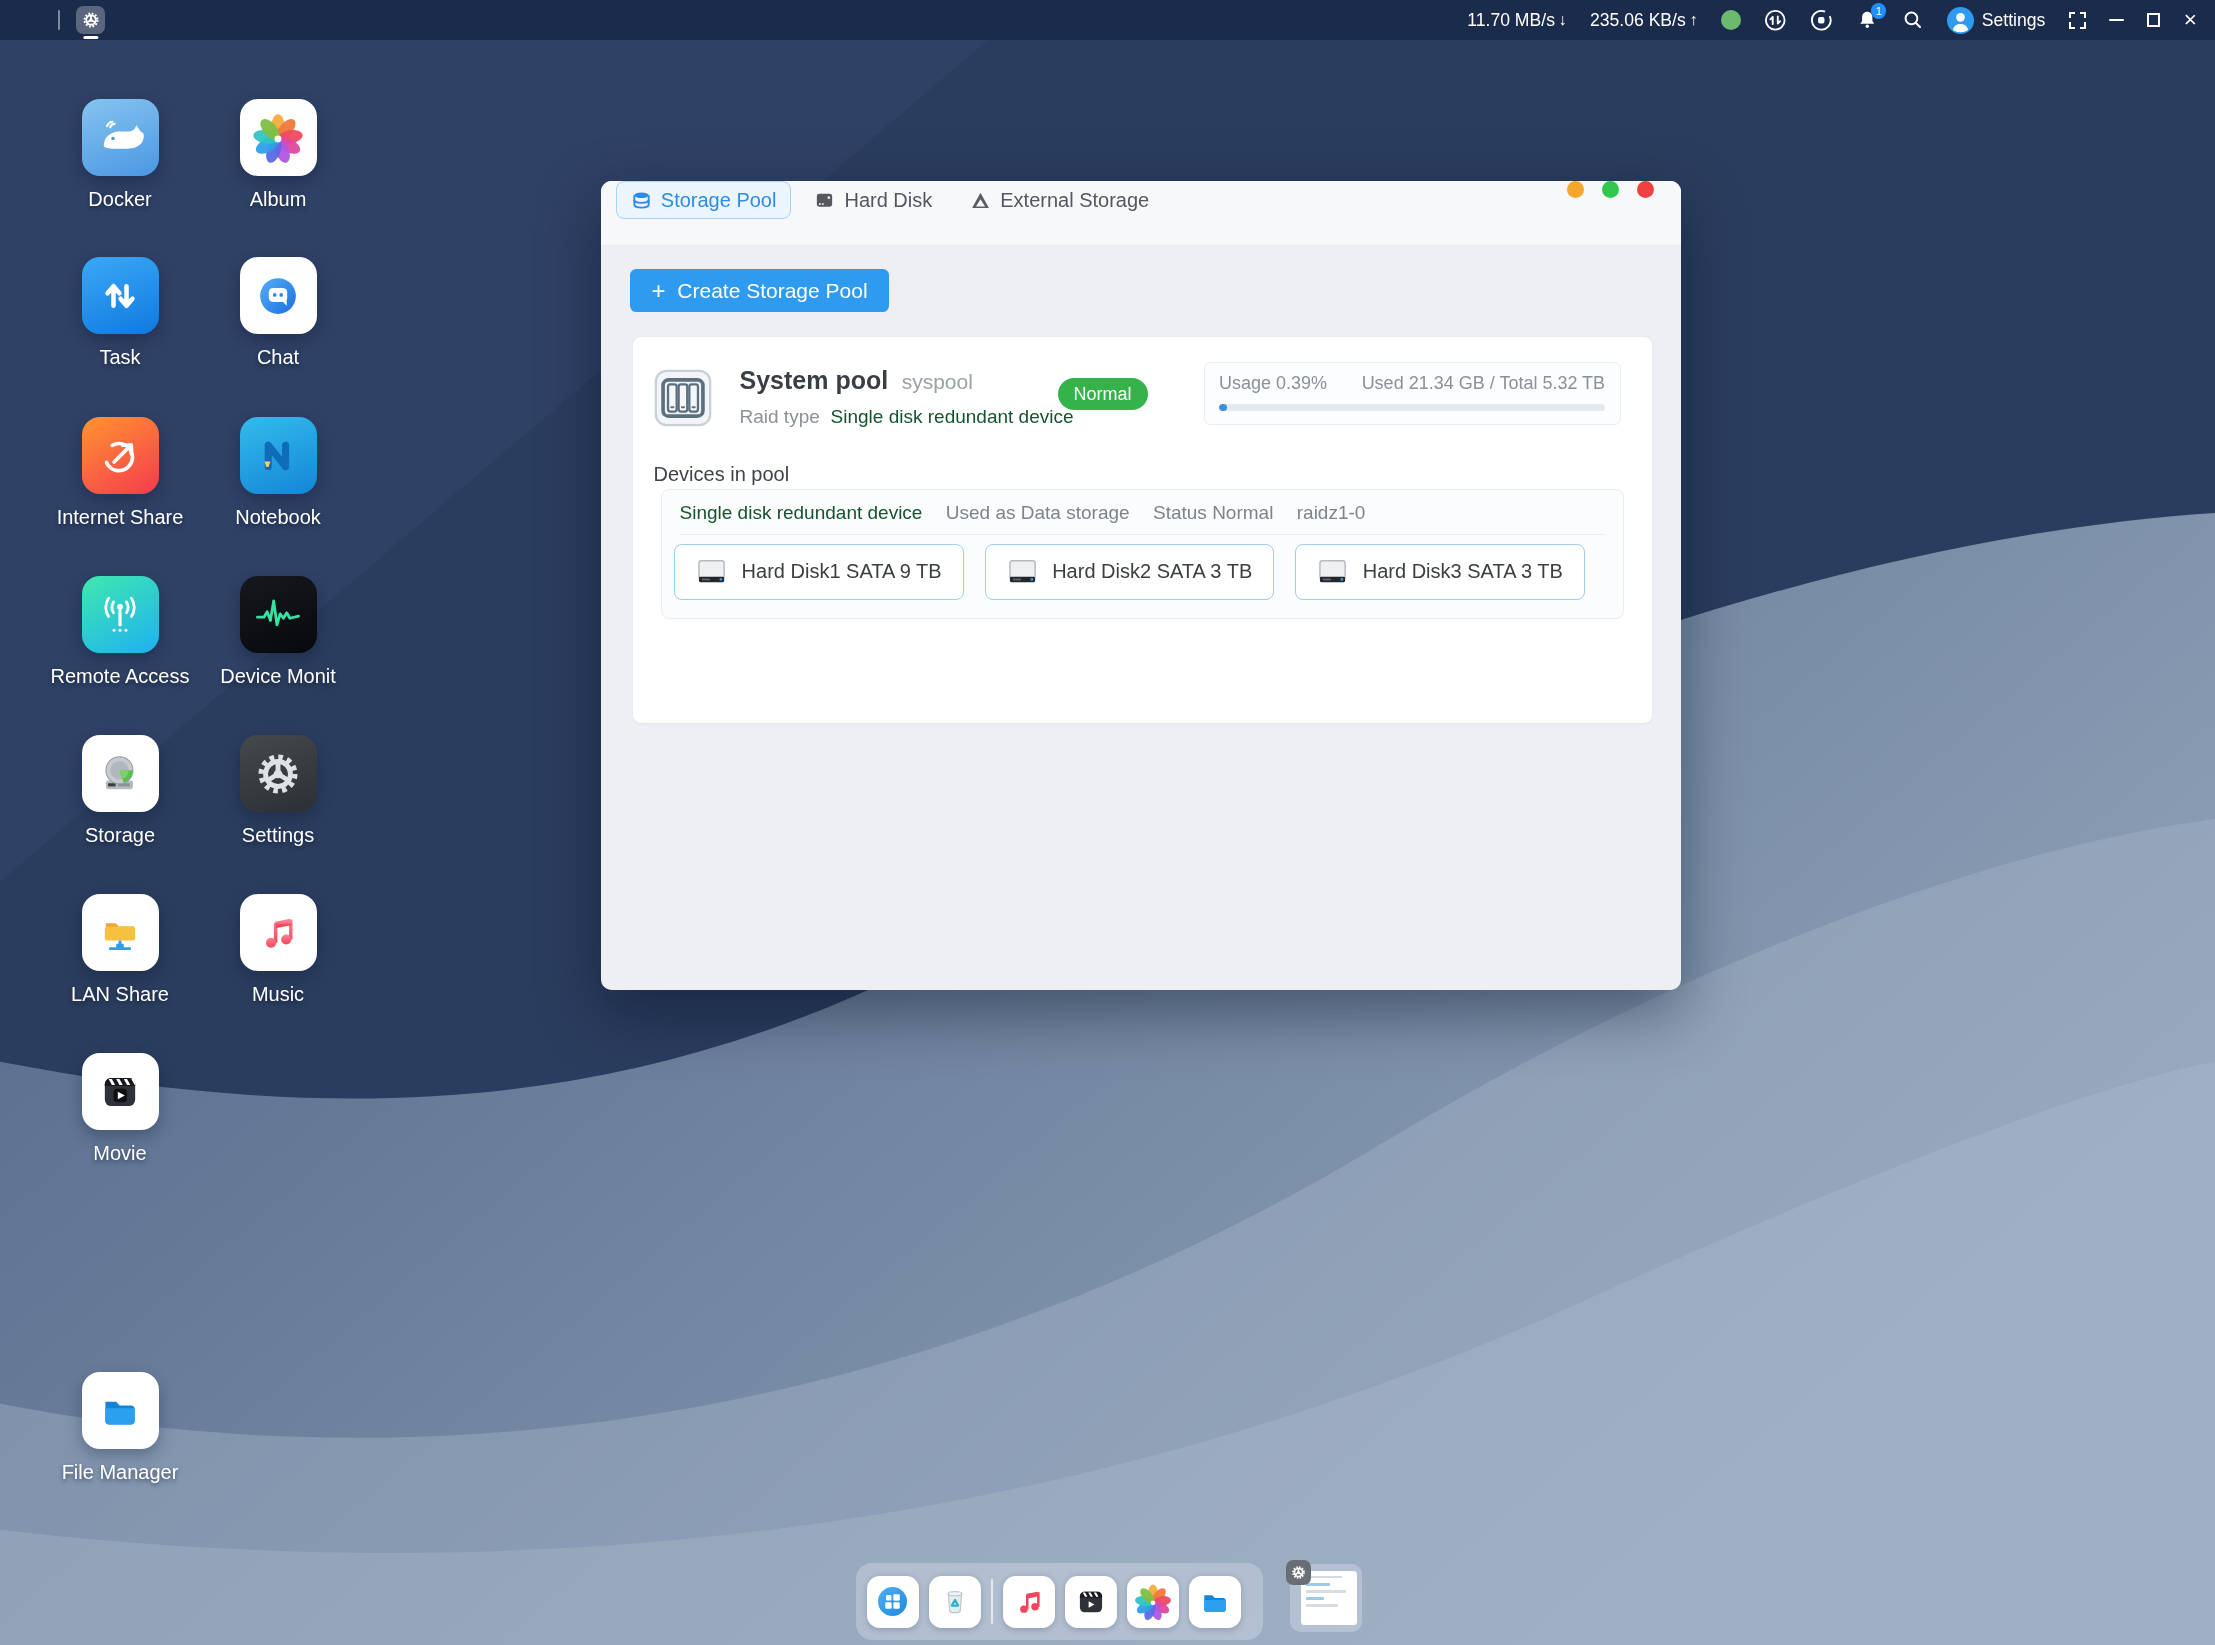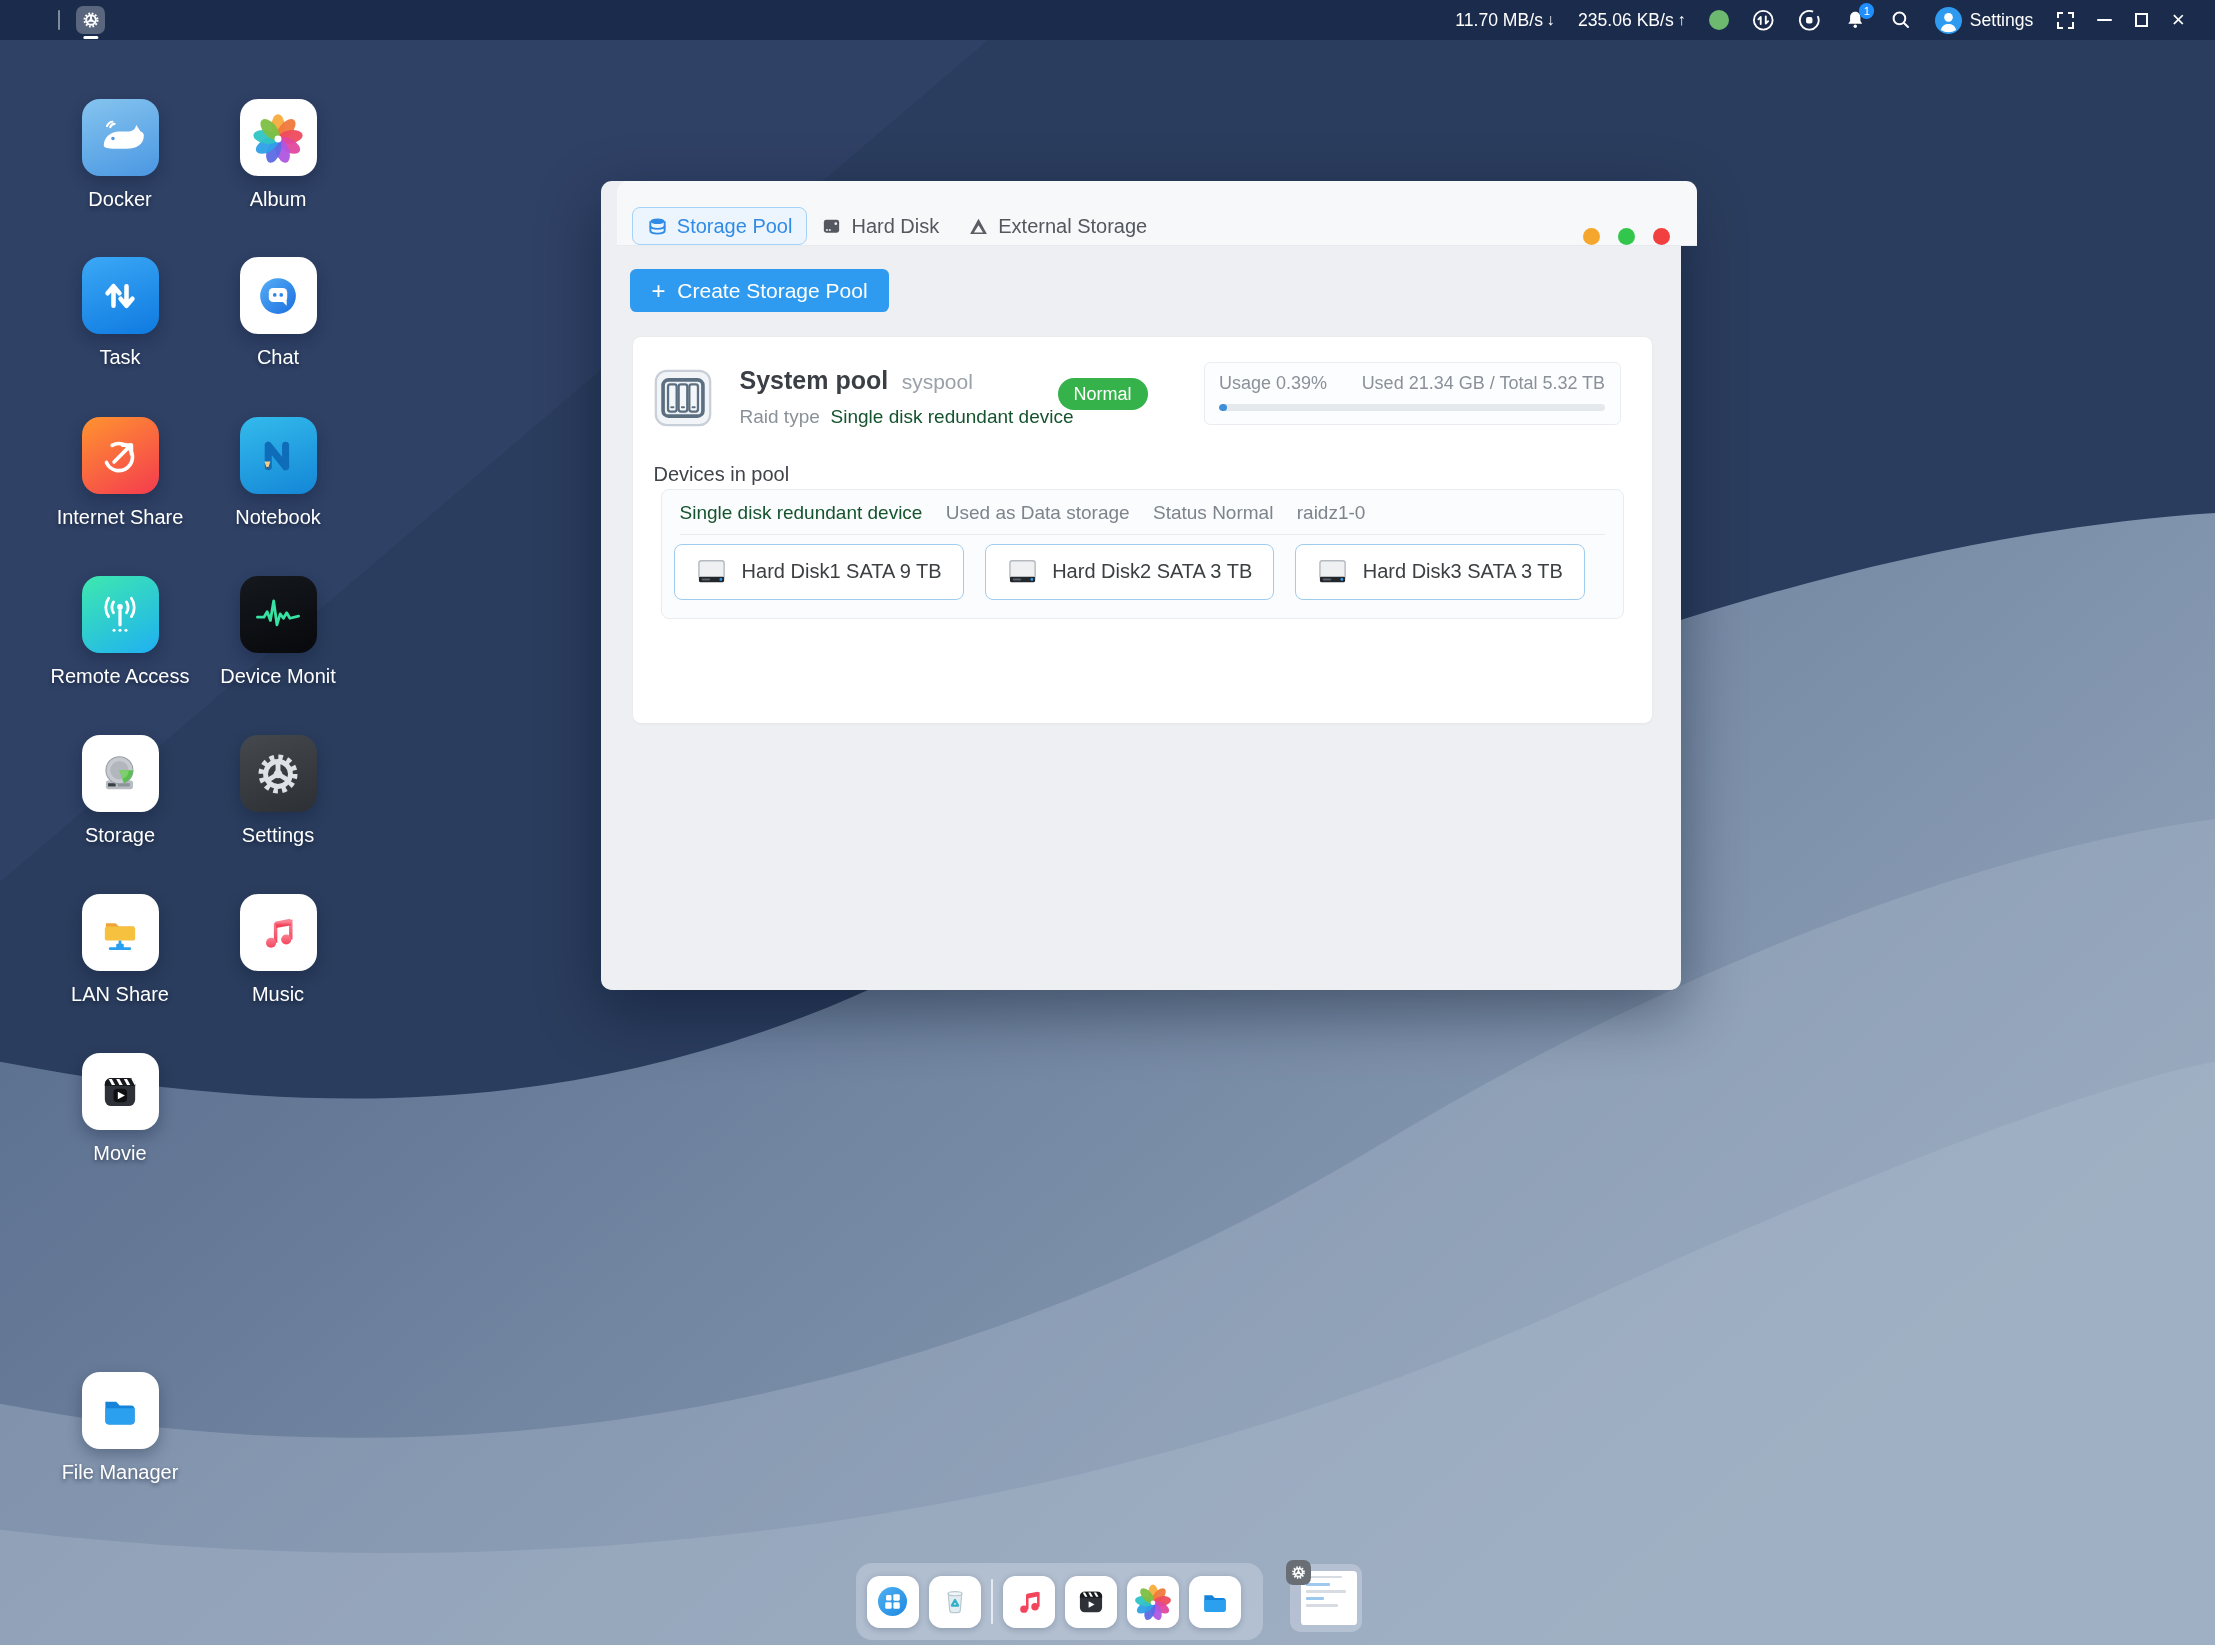--- a/index.html
+++ b/index.html
@@ -6,21 +6,21 @@
   *{box-sizing:border-box;}
   .stage{position:relative;width:2215px;height:1645px;overflow:hidden;
          font-family:"Liberation Sans","DejaVu Sans",sans-serif;}
   .wallpaper{position:absolute;inset:0;}
 
   
   .taskbar{position:absolute;left:0;top:0;width:2215px;height:40px;
            background:#1b2b4b;display:flex;align-items:center;justify-content:space-between;
            color:#fff;z-index:50;}
   .tb-left{display:flex;align-items:center;height:40px;padding-left:18px;gap:16px;}
-  .tb-right{display:flex;align-items:center;height:40px;padding-right:30px;gap:23.4px;}
+  .tb-right{display:flex;align-items:center;height:40px;padding-right:18px;gap:23.4px;}
   .tb-btn{background:none;border:none;padding:0;margin:0;color:#fff;display:flex;
           align-items:center;justify-content:center;cursor:pointer;}
   .tb-start{display:grid;grid-template-columns:10.8px 10.8px;grid-template-rows:10.8px 10.8px;gap:2.7px;}
   .tb-start i{background:#fff;border-radius:1.4px;display:block;}
   .tb-div{width:1.8px;height:20px;background:rgba(255,255,255,.45);border-radius:0.9px;}
   .tb-appslot{position:relative;height:40px;display:flex;align-items:center;}
   .tb-app{width:29px;height:28px;border-radius:7.2px;background:rgba(255,255,255,.28);}
   .tb-underline{position:absolute;left:50%;transform:translateX(-50%);bottom:0.9px;
                 width:15.3px;height:2.7px;background:#fff;border-radius:1.8px;}
   .tb-speed{font-size:17.6px;display:flex;align-items:center;gap:3.6px;white-space:nowrap;}
@@ -54,21 +54,21 @@
   .t-remote{background:linear-gradient(150deg,#3ee9ae 0%,#1fb0f2 100%);}
   .t-monit{background:linear-gradient(160deg,#15181d 0%,#07090c 100%);}
   .t-settings{background:linear-gradient(160deg,#45494e 0%,#2c2f33 100%);}
   .icon-label{font-size:20px;color:#fff;text-shadow:0 1.8px 4.5px rgba(8,18,40,.55);white-space:nowrap;}
 
   
   .window{position:absolute;left:601px;top:181px;width:1080px;height:809px;border-radius:10.8px;
           background:#edeff2;box-shadow:0 21.6px 63px rgba(5,15,35,.45);z-index:20;}
   .tabbar{position:absolute;left:0;top:0;width:100%;height:65px;background:#f6f8fa;
           border-radius:10.8px 10.8px 0 0;border-bottom:0.9px solid #e7eaee;
-          display:flex;align-items:flex-end;padding:0 27px 0 15.3px;gap:0;margin-left:16px;}
+          display:flex;align-items:flex-start;padding:0 27px 0 15.3px;gap:9px;}
   .tab{display:flex;align-items:center;gap:9px;font-size:20px;color:#54585e;
        padding:0 13.5px;height:38px;cursor:pointer;border:1.4px solid transparent;border-radius:8px;}
   .tab.active{background:#ecf5fd;border-color:#a6d2f5;color:#2f8be6;}
   .lights{margin-left:auto;display:flex;align-items:center;gap:18px;}
   .light{width:17px;height:17px;border-radius:50%;display:inline-block;cursor:pointer;}
   .l-orange{background:#f5a62c;} .l-green{background:#32c74c;} .l-red{background:#f23f3f;}
 
   .create-btn{position:absolute;left:29px;top:88px;height:43px;padding:0 21.6px;
       background:#2e9bf0;border:none;border-radius:6.3px;color:#fff;font-size:21px;
       font-family:inherit;display:flex;align-items:center;gap:11.7px;cursor:pointer;}

